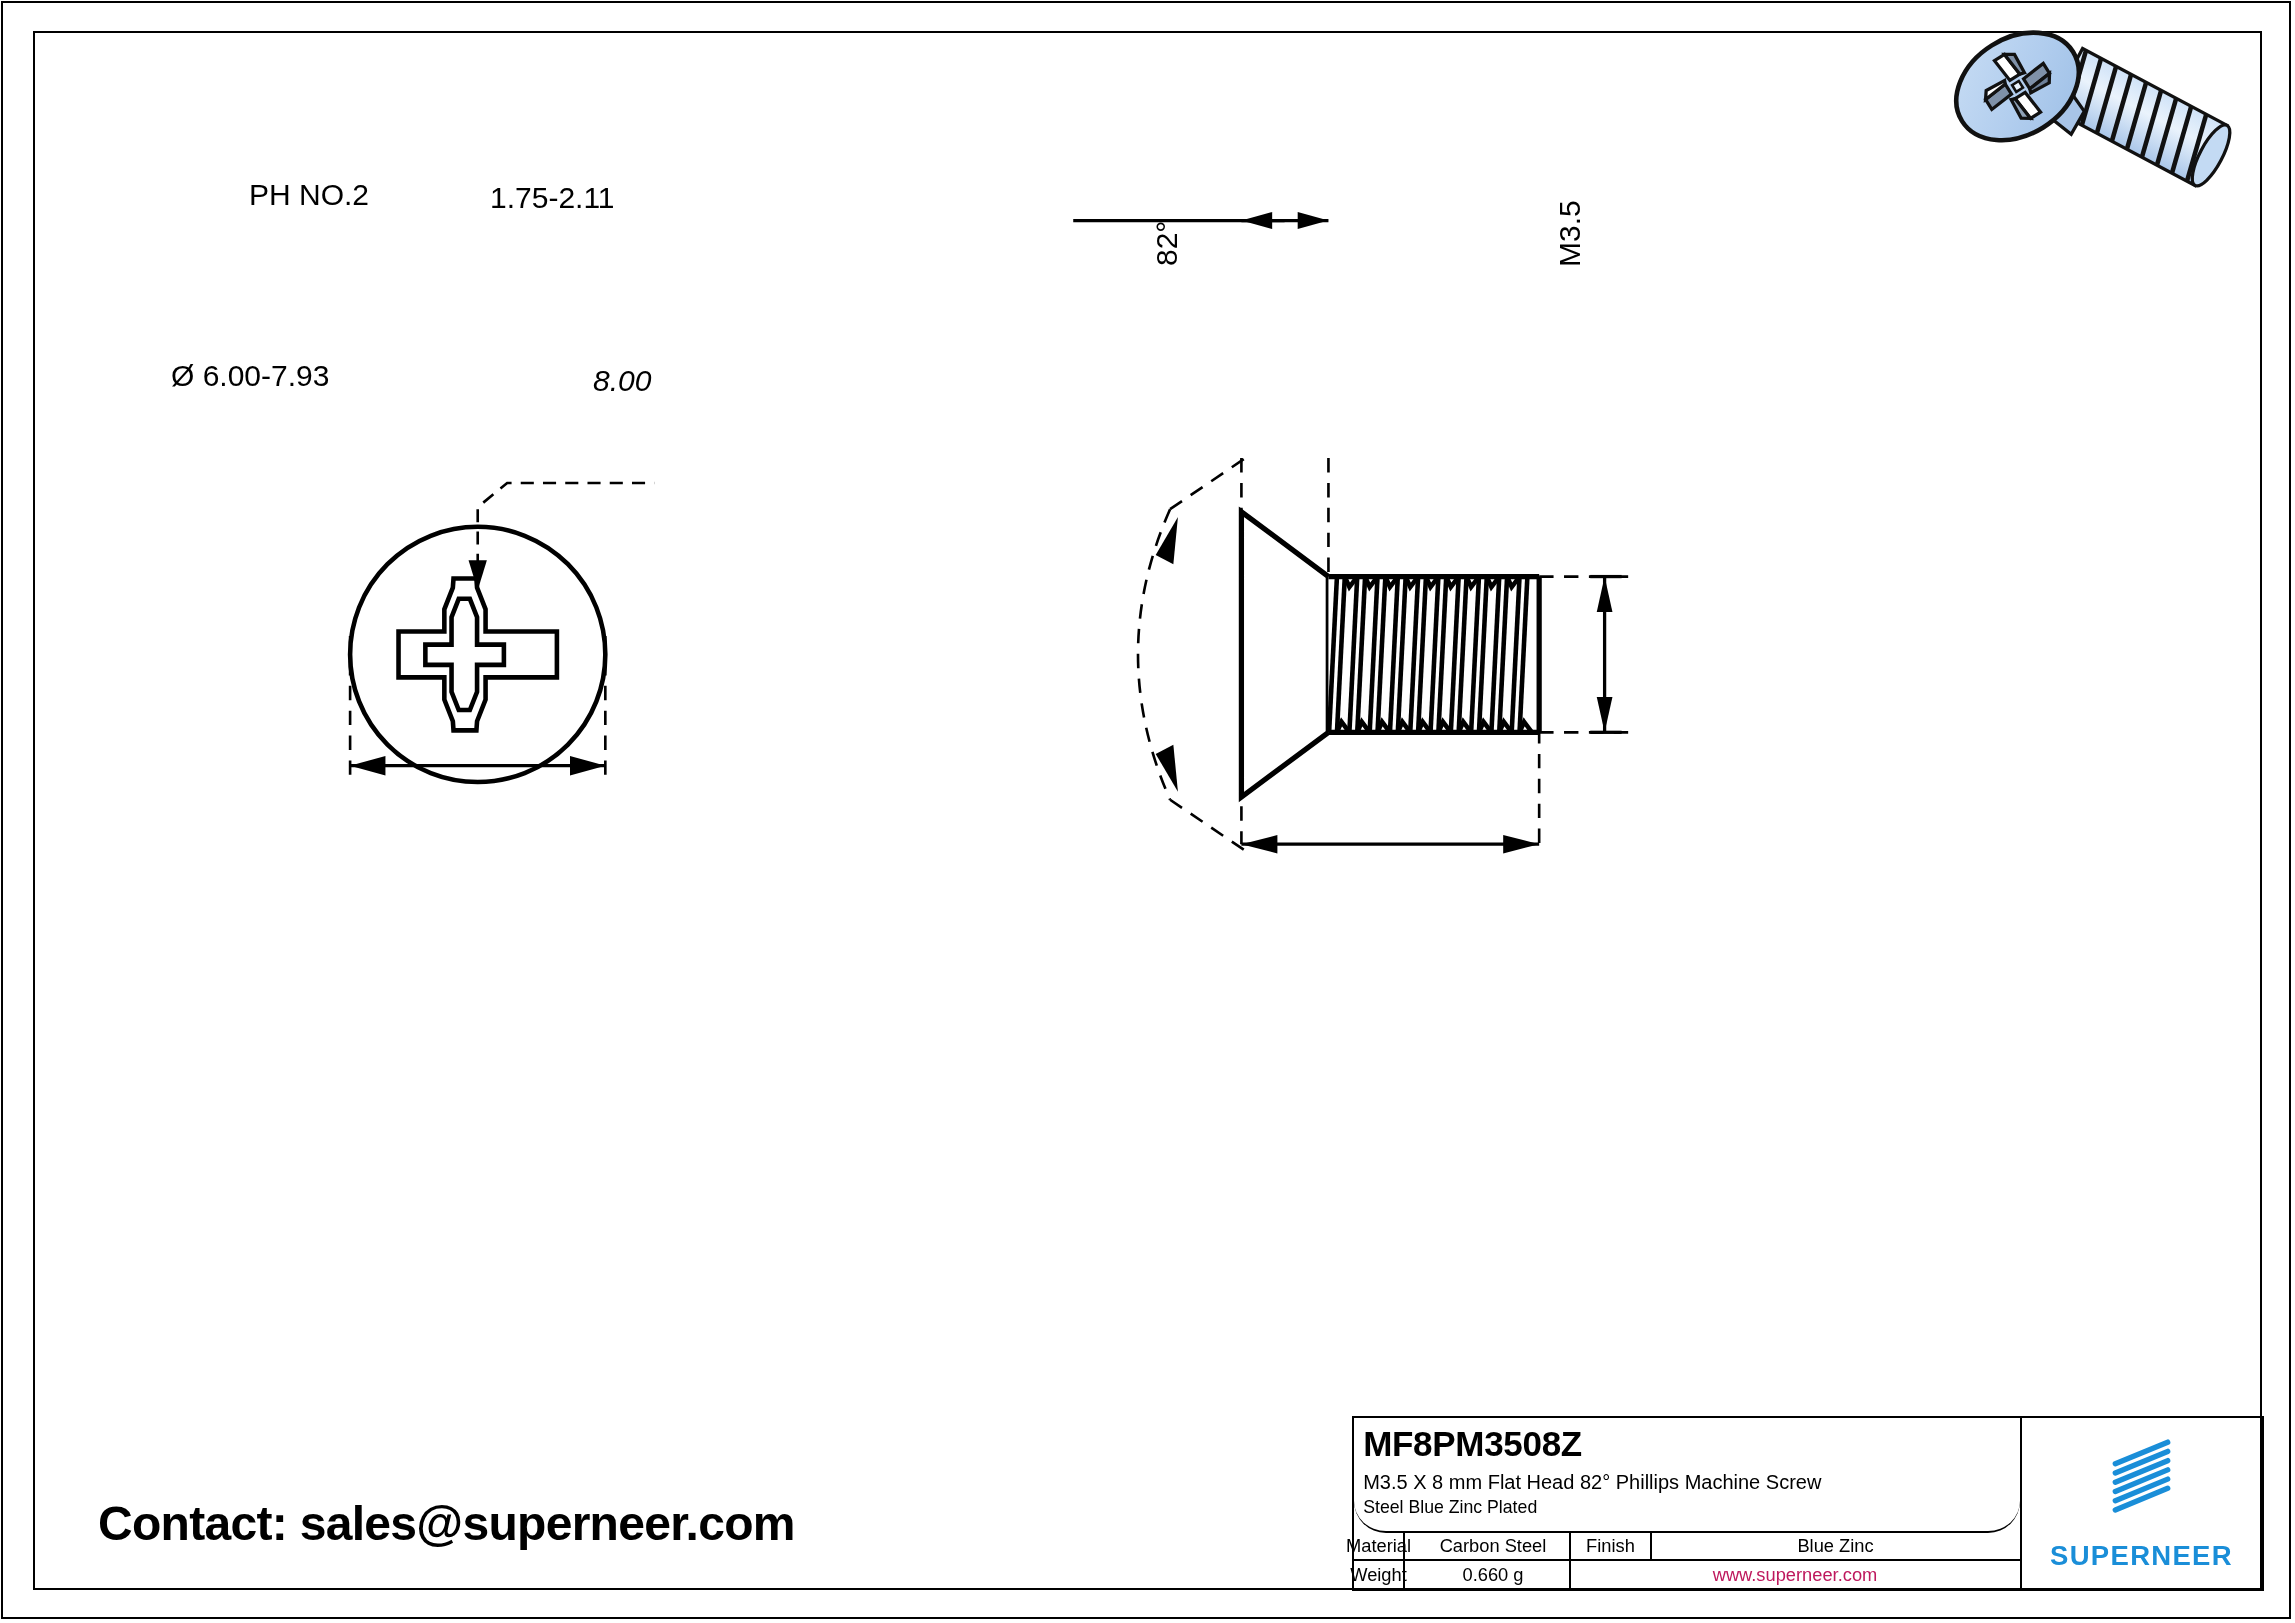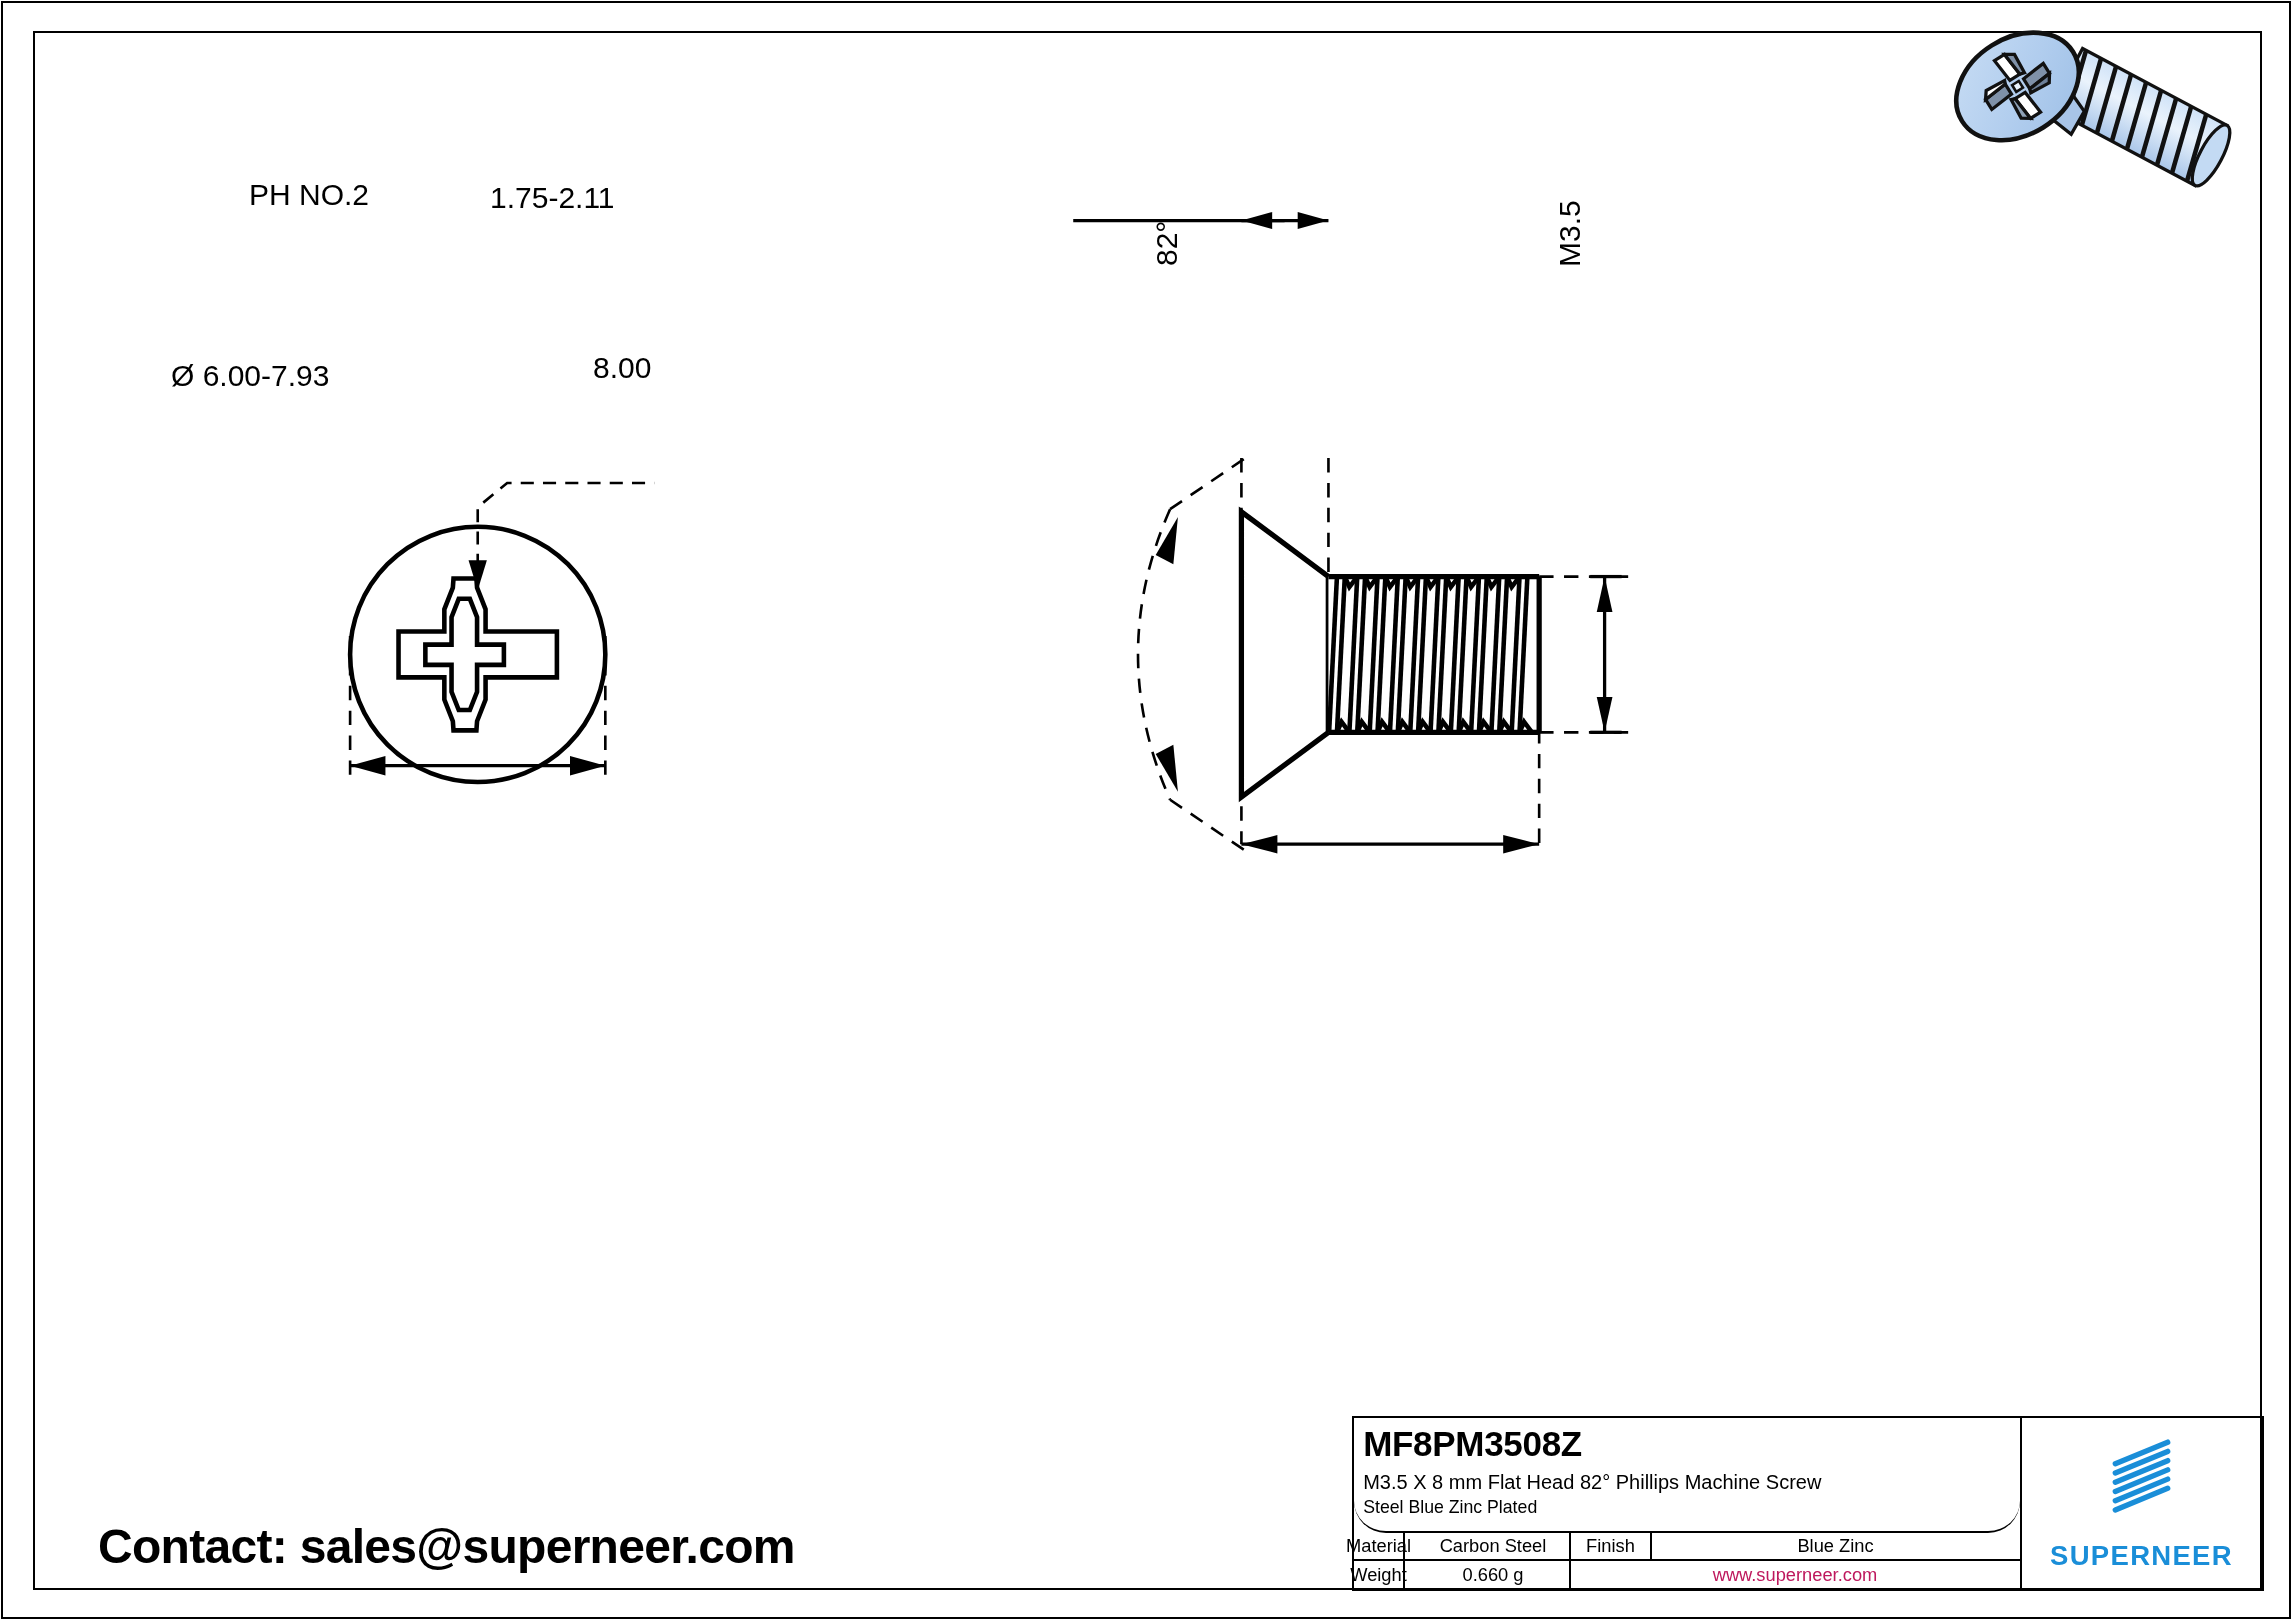--- a/index.html
+++ b/index.html
@@ -11,21 +11,21 @@
   .inner-frame{position:absolute;left:33px;top:31px;width:2229px;height:1559px;
                border:2.6px solid #000;box-sizing:border-box;}
 
   
   .vec{position:absolute;left:0;top:0;width:2295px;height:1623px;
        pointer-events:none;}
 
   
   #contact-line{position:absolute;left:98px;top:1496px;
       font-size:48px;font-weight:bold;letter-spacing:-0.7px;
-      font-family:"Liberation Sans",sans-serif;white-space:nowrap;margin-top:23px;}
+      font-family:"Liberation Sans",sans-serif;white-space:nowrap;}
 
   
   #title-block{position:absolute;left:1352px;top:1416px;width:912px;height:175px;
       border:2.6px solid #000;box-sizing:border-box;display:flex;}
   #tb-left{width:668px;height:100%;box-sizing:border-box;
       border-right:2.6px solid #000;display:flex;flex-direction:column;}
   #tb-desc{height:116px;box-sizing:border-box;border-bottom:2.6px solid #000;
       padding:7.9px 0 0 9.2px;border-radius:32px;}
   #tb-partno{font-size:35px;font-weight:bold;line-height:1.02;letter-spacing:-0.3px;}
   #tb-desc1{font-size:20px;line-height:1.34;margin-top:7.9px;}
@@ -48,21 +48,21 @@
       margin-top:27px;font-family:"Liberation Sans",sans-serif;}
 
   
   .dim{position:absolute;font-size:30px;white-space:nowrap;
        font-family:"Liberation Sans",sans-serif;}
   #lbl-ph{left:249px;top:178px;}
   #lbl-dia{left:171px;top:359px;}
   #lbl-175{left:490px;top:181px;}
   #lbl-82{left:1150px;top:266px;transform:rotate(-90deg);transform-origin:left top;}
   #lbl-m35{left:1553px;top:267px;transform:rotate(-90deg);transform-origin:left top;}
-  #lbl-800{left:593px;top:351px;}
+  #lbl-800{left:593px;top:364px;font-style:italic;}
 </style>
 </head>
 <body>
 
 <div id="sheet">
 
   <div class="outer-border"></div>
   <div class="inner-frame"></div>
 
   <svg class="vec" viewBox="0 0 3507 2480">

